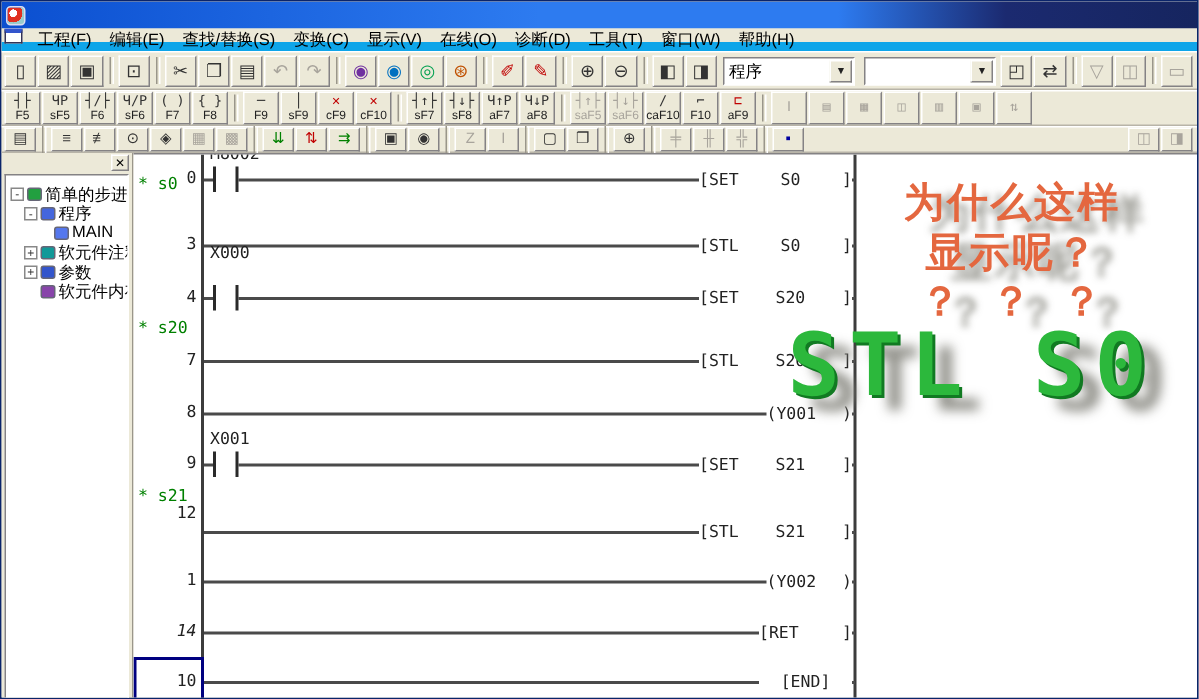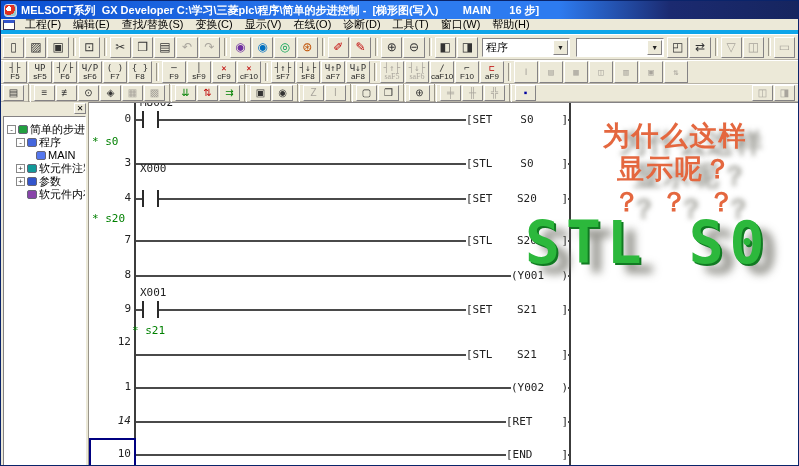--- a/index.html
+++ b/index.html
@@ -6,40 +6,40 @@
   body { background:#777; font-family:"Liberation Sans", sans-serif; }
   .window { width:799px; height:466px; background:#ece9d8; position:relative; overflow:hidden;
             border:1px solid #0a246a; }
   
   .titlebar { height:18px; display:flex; align-items:center; gap:4px; padding:0 3px;
     background:linear-gradient(to right,#0b4fd0 0%,#2d7bf0 45%,#2d7bf0 70%,#1b2a70 84%,#16255f 100%);
     color:#fff; font-size:11px; font-weight:bold; white-space:pre; overflow:hidden; }
   .app-icon { width:13px; height:13px; flex:0 0 13px; border-radius:3px;
     background:radial-gradient(circle at 35% 35%, #fff 0 25%, #e03020 26% 60%, #9cc 61%); border:1px solid #dde; }
   
-  .menubar { height:15px; display:flex; align-items:center; gap:1px; padding:0 2px;
-    background:#ece9d8; font-size:11px; color:#000; border-bottom:4px solid #0ea5e9; }
+  .menubar { height:15px; display:flex; align-items:flex-start; gap:1px; padding:0 2px;
+    background:#ece9d8; font-size:11px; color:#000; border-bottom:6px solid #0ea5e9; }
   .mdi-icon { width:12px; height:10px; background:#fff; border:1px solid #335; margin-right:3px;
     border-top:3px solid #35c; }
   .menu-item { padding:0 6px; cursor:default; }
   
   .toolbar { display:flex; align-items:center; padding:1px 2px; background:#ece9d8;
     border-top:1px solid #fff; border-bottom:1px solid #b8b4a8; }
   #toolbar1 { height:26px; }
   #toolbar2 { height:24px; }
   #toolbar3 { height:18px; }
   .tbtn { width:23px; height:21px; display:flex; align-items:center; justify-content:center;
     font-size:12px; line-height:1; color:#333; background:#ece9d8; border:1px solid;
     border-color:#fff #848284 #848284 #fff; margin-right:1px; cursor:default; }
   #toolbar3 .tbtn { width:21px; height:16px; font-size:10px; }
   .tb2 { width:24px; height:22px; flex-direction:column; justify-content:center; gap:0; }
   .tb2 .sym { font-size:9px; line-height:9px; font-family:"DejaVu Sans Mono",monospace; }
   .tb2 .key { font-size:8px; line-height:8px; color:#222; }
   .tbtn.dis { color:#a8a49c !important; }
-  .tbtn.dis .key { color:#a8a49c;font-family:Liberation Serif, serif; }
+  .tbtn.dis .key { color:#a8a49c; }
   .sep { width:3px; height:18px; margin:0 3px; border-left:1px solid #9a968a; border-right:1px solid #fff; }
   .combo { display:flex; align-items:center; width:96px; height:19px; background:#fff;
     border:1px solid; border-color:#848284 #fff #fff #848284; margin:0 3px; font-size:11px; }
   .combo .combo-text { flex:1; padding:0 3px; overflow:hidden; white-space:nowrap; }
   .combo .combo-arrow { width:15px; height:15px; margin-right:1px; background:#ece9d8;
     border:1px solid; border-color:#fff #848284 #848284 #fff; font-size:7px;
     display:flex; align-items:center; justify-content:center; color:#222; }
   
   .content { display:flex; height:367px; }
   .sidepanel { width:88px; flex:0 0 88px; background:#ece9d8; border-right:1px solid #9a968a;
@@ -75,21 +75,20 @@
     letter-spacing:6px; white-space:nowrap;
     text-shadow:2px 2px 0 #117a22, 13px 10px 8px rgba(130,130,122,.9); }
 </style>
 </head>
 <body>
 
 <div class="window">
 
   <div class="titlebar">
     <span class="app-icon"></span>
-    <span>MELSOFT系列  GX Developer C:\学习\三菱plc\程序\简单的步进控制 -  [梯形图(写入)        MAIN      16 步]</span>
   </div>
 
   <div class="menubar">
     <span class="mdi-icon"></span>
     <span id="menu-items" style="display:flex">
         <span class="menu-item">工程(F)</span>
         <span class="menu-item">编辑(E)</span>
         <span class="menu-item">查找/替换(S)</span>
         <span class="menu-item">变换(C)</span>
         <span class="menu-item">显示(V)</span>
@@ -394,23 +393,23 @@
           <span>)</span>
         </div>
         <div class="hline" style="left: 47px; width: 434px; top: 318px;"></div>
         <span class="stepnum" style="left: 8px; top: 311px; font-style: italic;">14</span>
         <div class="instr" style="left: 417px; width: 62px; top: 311px;">
           <span>[RET</span>
           <span>]</span>
         </div>
         <div class="hline" style="left: 47px; width: 434px; top: 351px;"></div>
         <span class="stepnum" style="left: 8px; top: 344px;">10</span>
-        <div class="instr" style="left: 417px; width: 62px; top: 344px;">
+        <div class="instr" style="left: 417px; width: 62px; top: 344px; justify-content: center;">
           <span>[END</span>
           <span>]</span>
         </div>
-        <span class="comment" style="top: 32px; color: rgb(0, 128, 0);">* s0</span>
+        <span class="comment" style="top: 13px; color: rgb(0, 128, 0);">* s0</span>
         <span class="comment" style="top: 109px; color: rgb(0, 128, 0); text-align: center;">* s20</span>
-        <span class="comment" style="top: 221px; color: rgb(0, 128, 0); margin-left: 40px;">* s21</span>
+        <span class="comment" style="top: 221px; color: rgb(0, 128, 0);">* s21</span>
       </div>
 
   </div>
 </div>
 
 </body></html>

